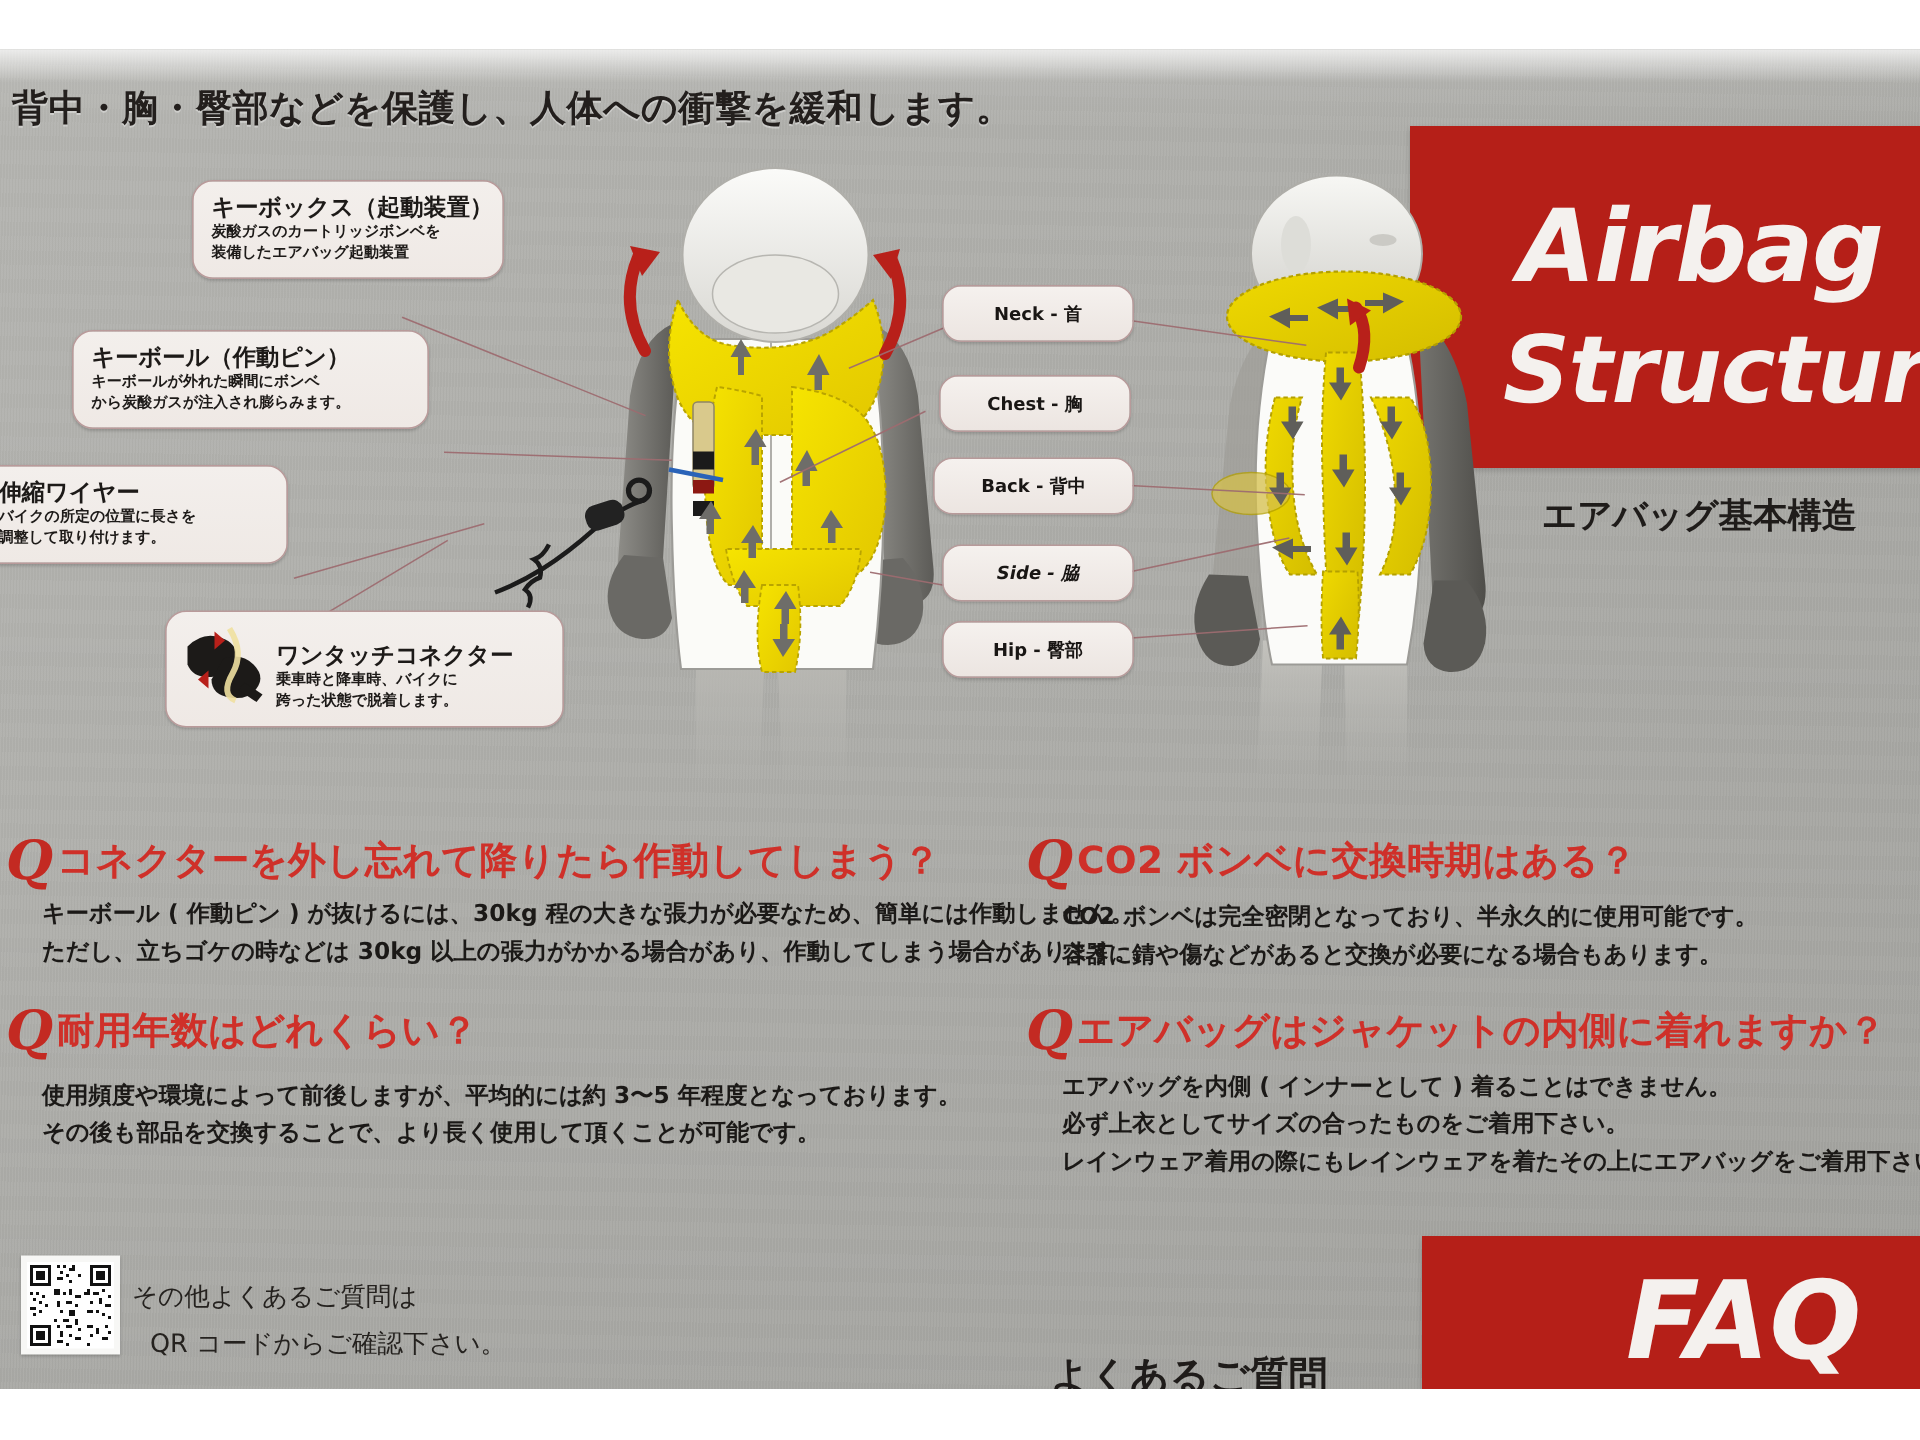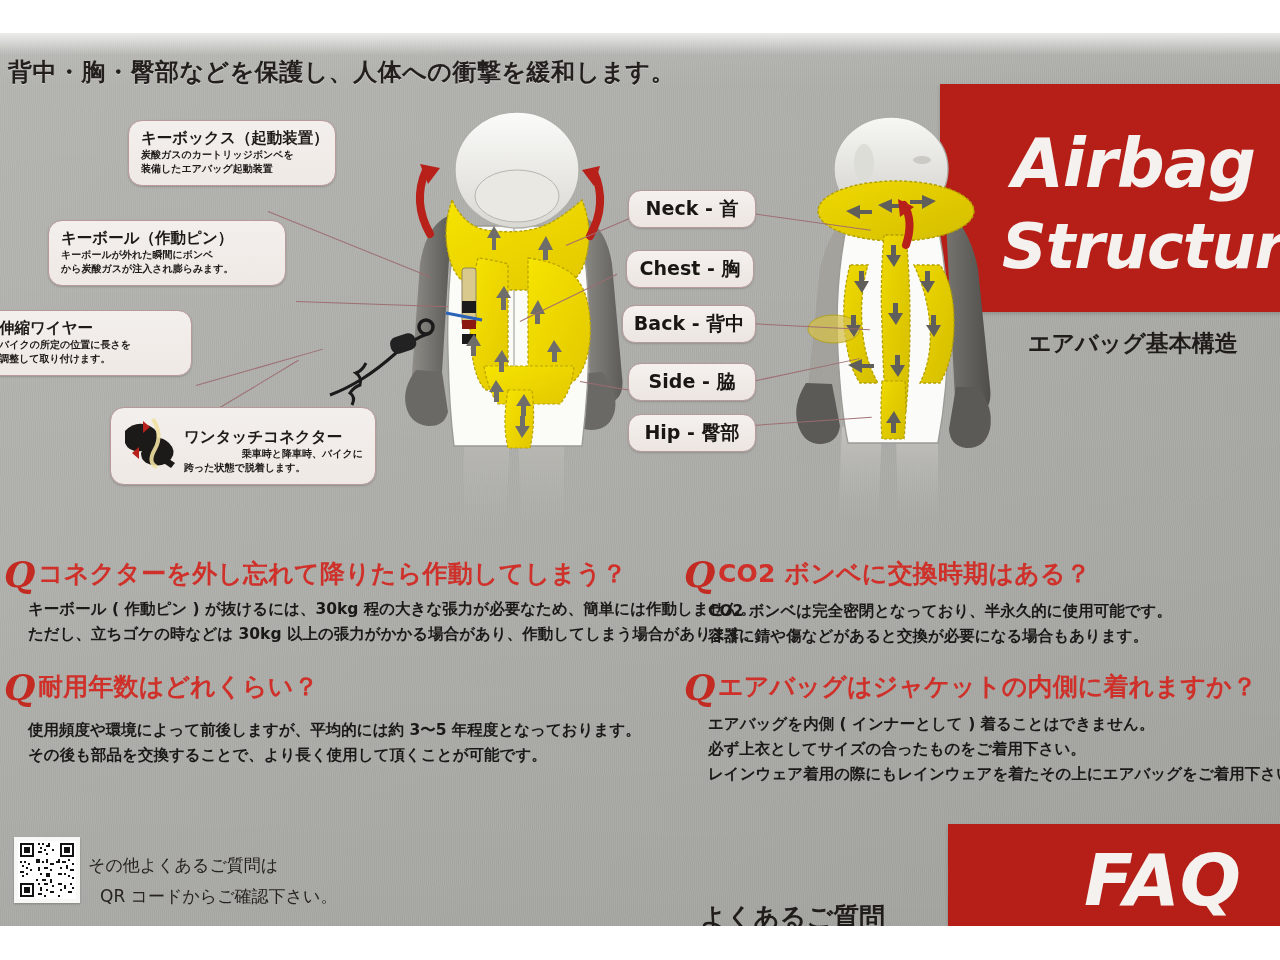--- a/index.html
+++ b/index.html
@@ -66,21 +66,21 @@
   }
 
   
   .pill{
     position:absolute;
     background:linear-gradient(180deg,#f5f1ee 0%, #ece5e1 100%);
     border:1.6px solid #b79a9a;
     border-radius:13px;
     height:38px; min-width:128px;
     display:flex; align-items:center; justify-content:center;
-    font-weight:700; font-size:19px; color:#191614;
+    font-weight:700; font-size:12px; color:#191614;
     padding:0 14px; white-space:nowrap;
     box-shadow:0 1px 2px rgba(0,0,0,.16);
   }
 
   
   .red-banner{
     position:absolute; background:#b51f18;
     box-shadow:0 2px 4px rgba(0,0,0,.16);
   }
   .banner-text{
@@ -321,29 +321,29 @@
         <path d="M2 14 q10 -10 22 -6 q12 4 10 14 q-2 10 -14 12 q-14 2 -18 -8 z" fill="#1c1a18"></path>
         <path d="M26 22 q12 -4 20 4 q8 8 2 16 q-6 8 -18 6 q-12 -2 -12 -12 z" fill="#1c1a18"></path>
         <path d="M40 38 l12 8 l-4 5 l-12 -8 z" fill="#1c1a18"></path>
         <path d="M20 4 l7 6 l-7 6 z" fill="#b8201a"></path>
         <path d="M16 30 l-7 6 l7 6 z" fill="#b8201a"></path>
         <path d="M30 2 q10 16 2 30 q-8 14 2 18" stroke="#efe0a0" stroke-width="4" fill="none" opacity=".9"></path>
       </svg>
     </span>
     <span style="flex:1 1 auto;">
       <span class="c-title" style="display:block;margin-top:12px;">ワンタッチコネクター</span>
-      <span class="c-body" style="display:block;text-align:right;">乗車時と降車時、バイクに</span>
+      <span class="c-body" style="display:block;">乗車時と降車時、バイクに</span>
       <span class="c-body" style="display:block;">跨った状態で脱着します。</span>
     </span>
   </div>
 
   <div class="pill" style="left:628px; top:157px;  width:120px;">Neck - 首</div>
   <div class="pill" style="left:626px; top:217px;  width:124px;">Chest - 胸</div>
   <div class="pill" style="left:622px; top:272px;  width:134px;">Back - 背中</div>
-  <div class="pill" style="left:628px; top:330px;  width:118px;">Side - 脇</div>
+  <div class="pill" style="left:628px; top:330px;  width:118px;font-style:italic;">Side - 脇</div>
   <div class="pill" style="left:628px; top:381px;  width:120px;">Hip - 臀部</div>
 
   <div class="faq" style="left:4px; top:527px; width:680px;">
     <span class="q-mark">Q</span>
     <div class="q-text">コネクターを外し忘れて降りたら作動してしまう？</div>
     <div class="a-line" style="margin-top:8px;">キーボール ( 作動ピン ) が抜けるには、30kg 程の大きな張力が必要なため、簡単には作動しません。</div>
     <div class="a-line">ただし、立ちゴケの時などは 30kg 以上の張力がかかる場合があり、作動してしまう場合があります。</div>
   </div>
 
   <div class="faq" style="left:4px; top:640px; width:680px;">

